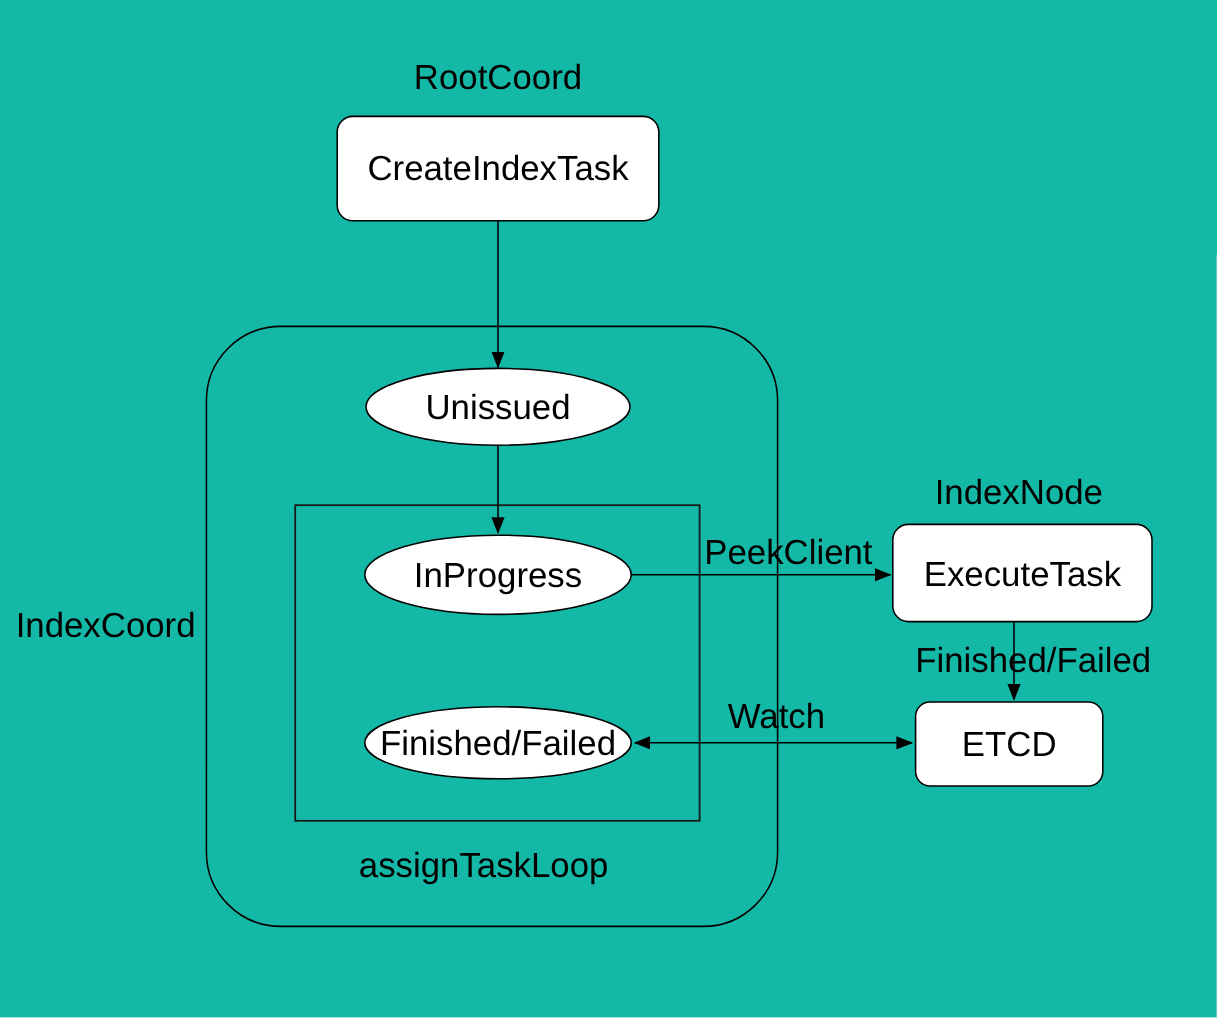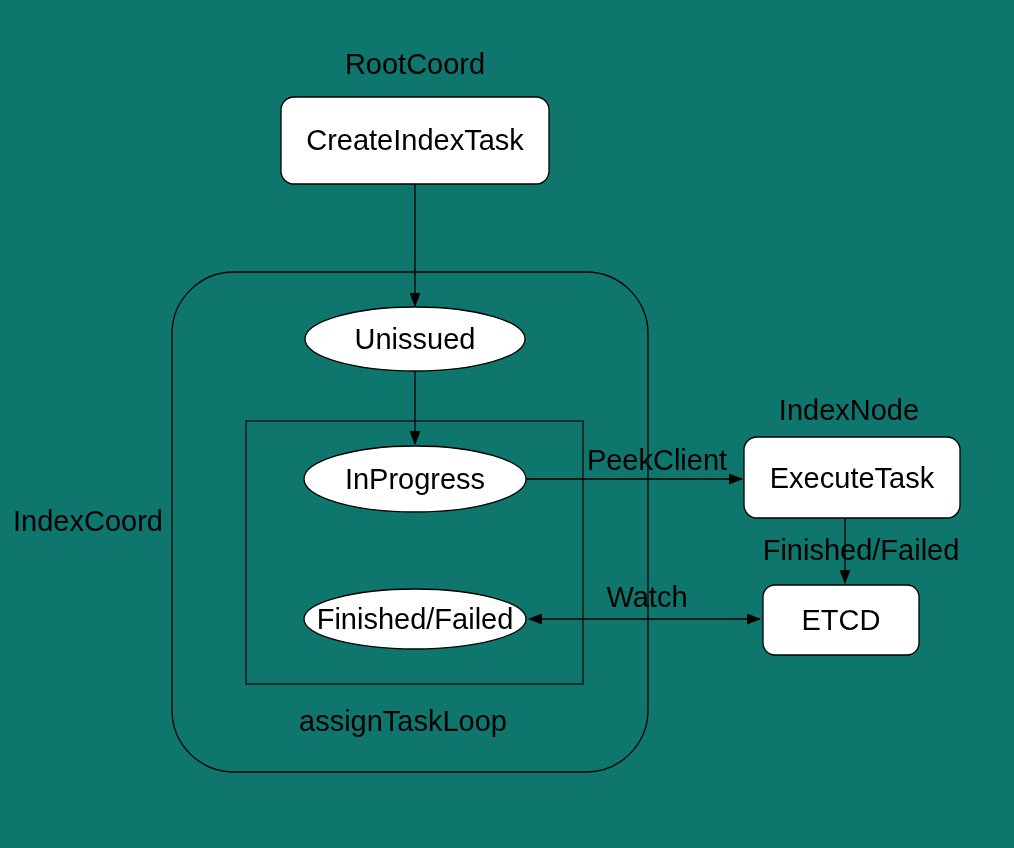--- a/index.html
+++ b/index.html
@@ -4,21 +4,21 @@
 <style>
   html, body {
     margin: 0;
     padding: 0;
     background: #ffffff;
   }
   .canvas {
     position: relative;
     width: 1014px;
     height: 848px;
-    background: #0f766e;
+    background: #14b8a6;
     overflow: hidden;
   }
   svg {
     display: block;
     font-family: "Liberation Sans", sans-serif;
   }
   .node-shape {
     fill: #ffffff;
     stroke: #000000;
     stroke-width: 1.3;

